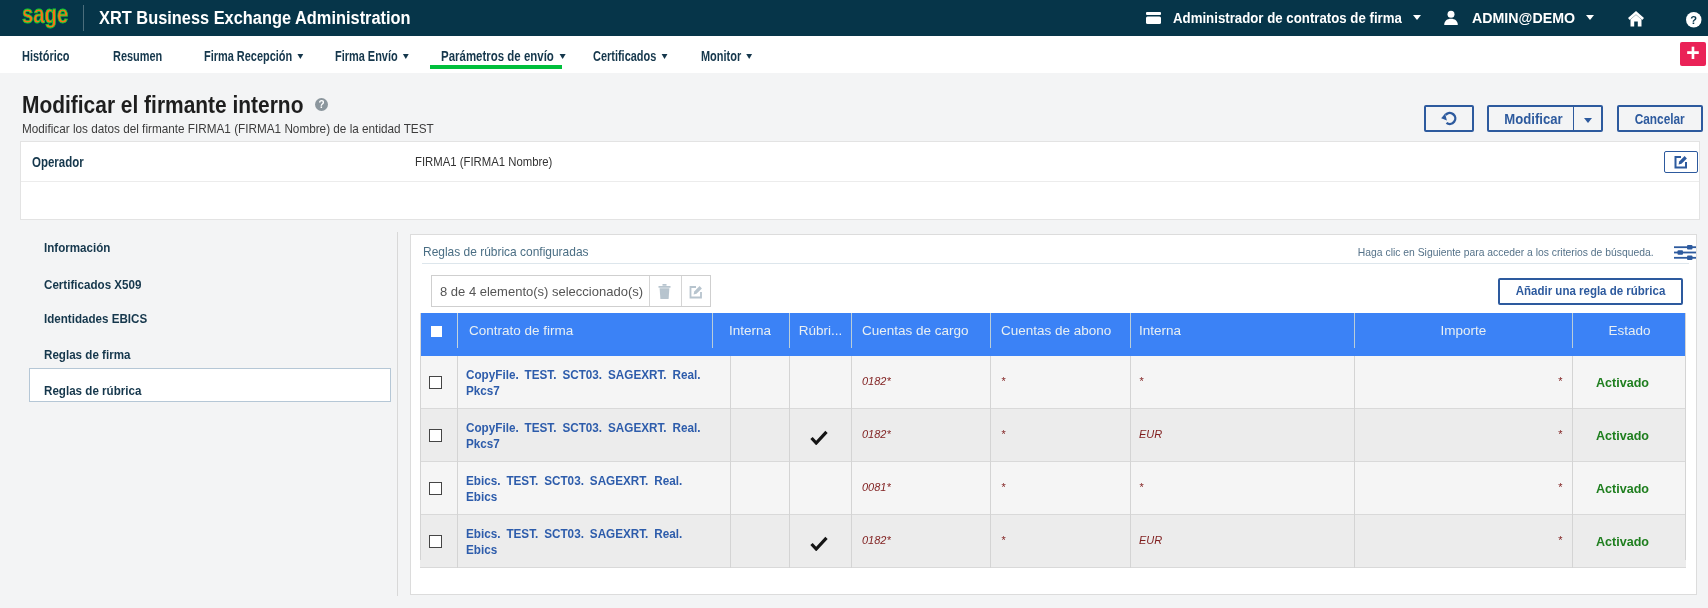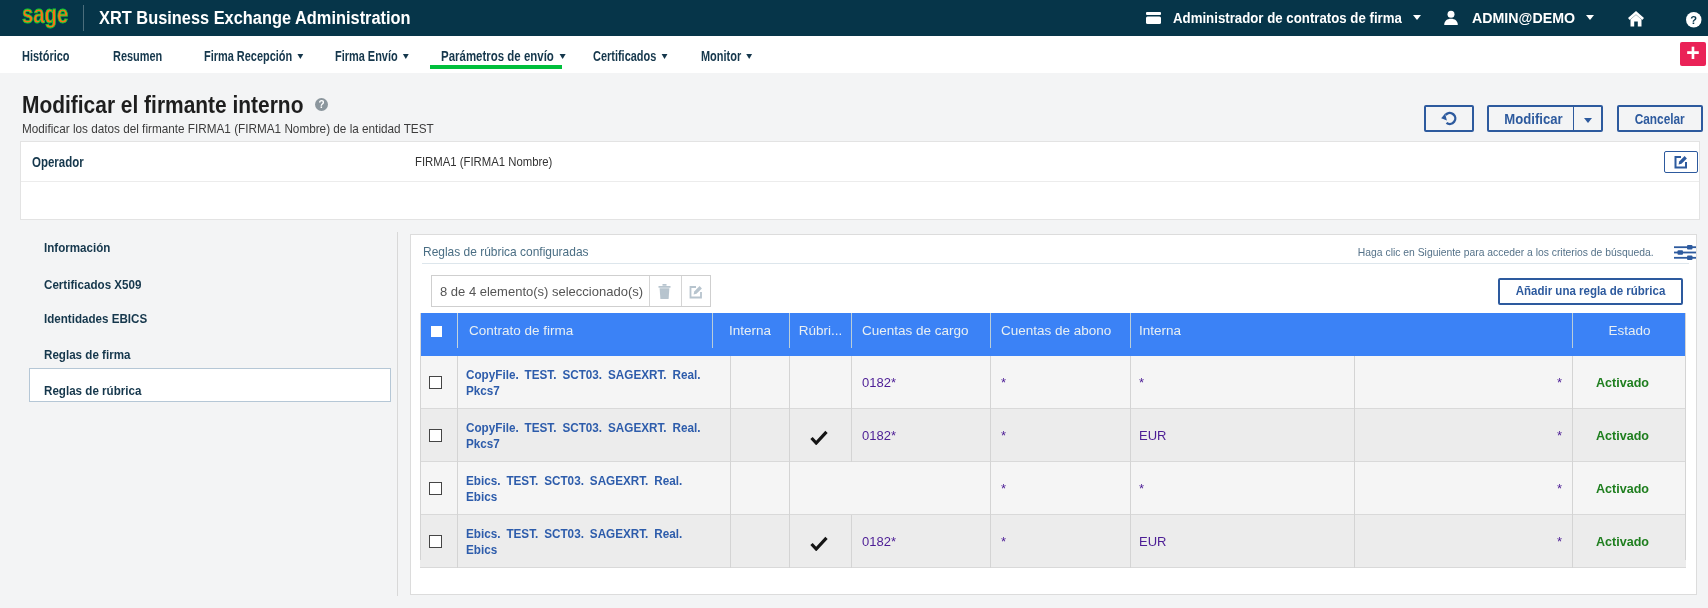--- a/index.html
+++ b/index.html
@@ -71,21 +71,21 @@
 
 #table { position:absolute; left:420px; top:313px; width:1266px; }
 .thead { position:relative; height:43px; background:#3b82f6; }
 .th { position:absolute; top:0; height:35px; color:#e8eff3; font-size:13.5px; line-height:35px; white-space:nowrap; overflow:hidden; border-left:1px solid #b9cdd9; }
 .trow { position:relative; height:53px; border-bottom:1px solid #d9d9d9; }
 .bg1 { background:#f5f5f5; }
 .bg2 { background:#ececec; }
 .td { position:absolute; top:0; height:53px; border-left:1px solid #d4d4d4; }
 .cbx { position:absolute; width:13px; height:13px; border:1px solid #454545; background:#fff; }
 .link { position:absolute; left:46px; top:11px; font-size:13px; font-weight:bold; color:#2d5cab; line-height:16px; word-spacing:3px; transform:scaleX(.9); transform-origin:0 0; white-space:nowrap; }
-.cell { font-size:13px; color:#4c1d95; }
+.cell { font-size:11px; color:#7f1d1d;font-style:italic; }
 .act { position:absolute; left:1152px; width:102px; text-align:center; top:19px; font-size:13.5px; font-weight:bold; color:#1e7e1e; }
 .act .sx { transform:scaleX(.93); transform-origin:50% 50%; }
 #tleft { position:absolute; left:420px; top:313px; width:1px; height:247px; background:#d4d4d4; }
 #tright { position:absolute; left:1685px; top:313px; width:1px; height:247px; background:#d4d4d4; }
 </style>
 </head>
 <body>
 
 <div id="topbar">
   <div id="logo"><span class="sx" style="transform:scaleX(.78)">sage</span></div>
@@ -196,20 +196,21 @@
 
 <div id="table">
   <div class="thead">
     <div class="cbx" style="left:11px;top:13px;border-color:#fff;background:#fff;width:11px;height:11px"></div>
     <div class="th" style="left:37px;width:273px;padding-left:11px;border-left-color:#c3d4de">Contrato de firma</div>
     <div class="th" style="left:292px;width:59px;text-align:right">Interna</div>
     <div class="th" style="left:369px;width:62px;text-align:center">Rúbri...</div>
     <div class="th" style="left:431px;width:139px;padding-left:10px">Cuentas de cargo</div>
     <div class="th" style="left:570px;width:140px;padding-left:10px">Cuentas de abono</div>
     <div class="th" style="left:710px;width:224px;padding-left:8px">Interna</div>
+    <div class="th" style="left:934px;width:218px;text-align:center">Importe</div>
     <div class="th" style="left:1152px;width:114px;text-align:center">Estado</div>
   </div>
   <div class="trow bg1">
     <div class="cbx" style="left:9px;top:20px"></div>
     <div class="td" style="left:37px;width:273px"></div>
     <div class="link">CopyFile. TEST. SCT03. SAGEXRT. Real.<br>Pkcs7</div>
     <div class="td" style="left:310px;width:59px"></div>
     <div class="td" style="left:369px;width:62px"></div>
     <div class="td cell" style="left:431px;width:139px;padding:19px 0 0 10px">0182*</div>
     <div class="td cell" style="left:570px;width:140px;padding:19px 0 0 10px">*</div>
@@ -233,20 +234,21 @@
     <div class="td cell" style="left:934px;width:218px;padding:19px 10px 0 0;text-align:right">*</div>
     <div class="td" style="left:1152px;width:114px"></div>
     <div class="act"><span class="sx">Activado</span></div>
   </div>
   <div class="trow bg1">
     <div class="cbx" style="left:9px;top:20px"></div>
     <div class="td" style="left:37px;width:273px"></div>
     <div class="link">Ebics. TEST. SCT03. SAGEXRT. Real.<br>Ebics</div>
     <div class="td" style="left:310px;width:59px"></div>
     <div class="td" style="left:369px;width:62px"></div>
+    <div class="td cell" style="left:431px;width:139px;padding:19px 0 0 10px">0081*</div>
     <div class="td cell" style="left:570px;width:140px;padding:19px 0 0 10px">*</div>
     <div class="td cell" style="left:710px;width:224px;padding:19px 0 0 8px">*</div>
     <div class="td cell" style="left:934px;width:218px;padding:19px 10px 0 0;text-align:right">*</div>
     <div class="td" style="left:1152px;width:114px"></div>
     <div class="act"><span class="sx">Activado</span></div>
   </div>
   <div class="trow bg2">
     <div class="cbx" style="left:9px;top:20px"></div>
     <div class="td" style="left:37px;width:273px"></div>
     <div class="link">Ebics. TEST. SCT03. SAGEXRT. Real.<br>Ebics</div>

